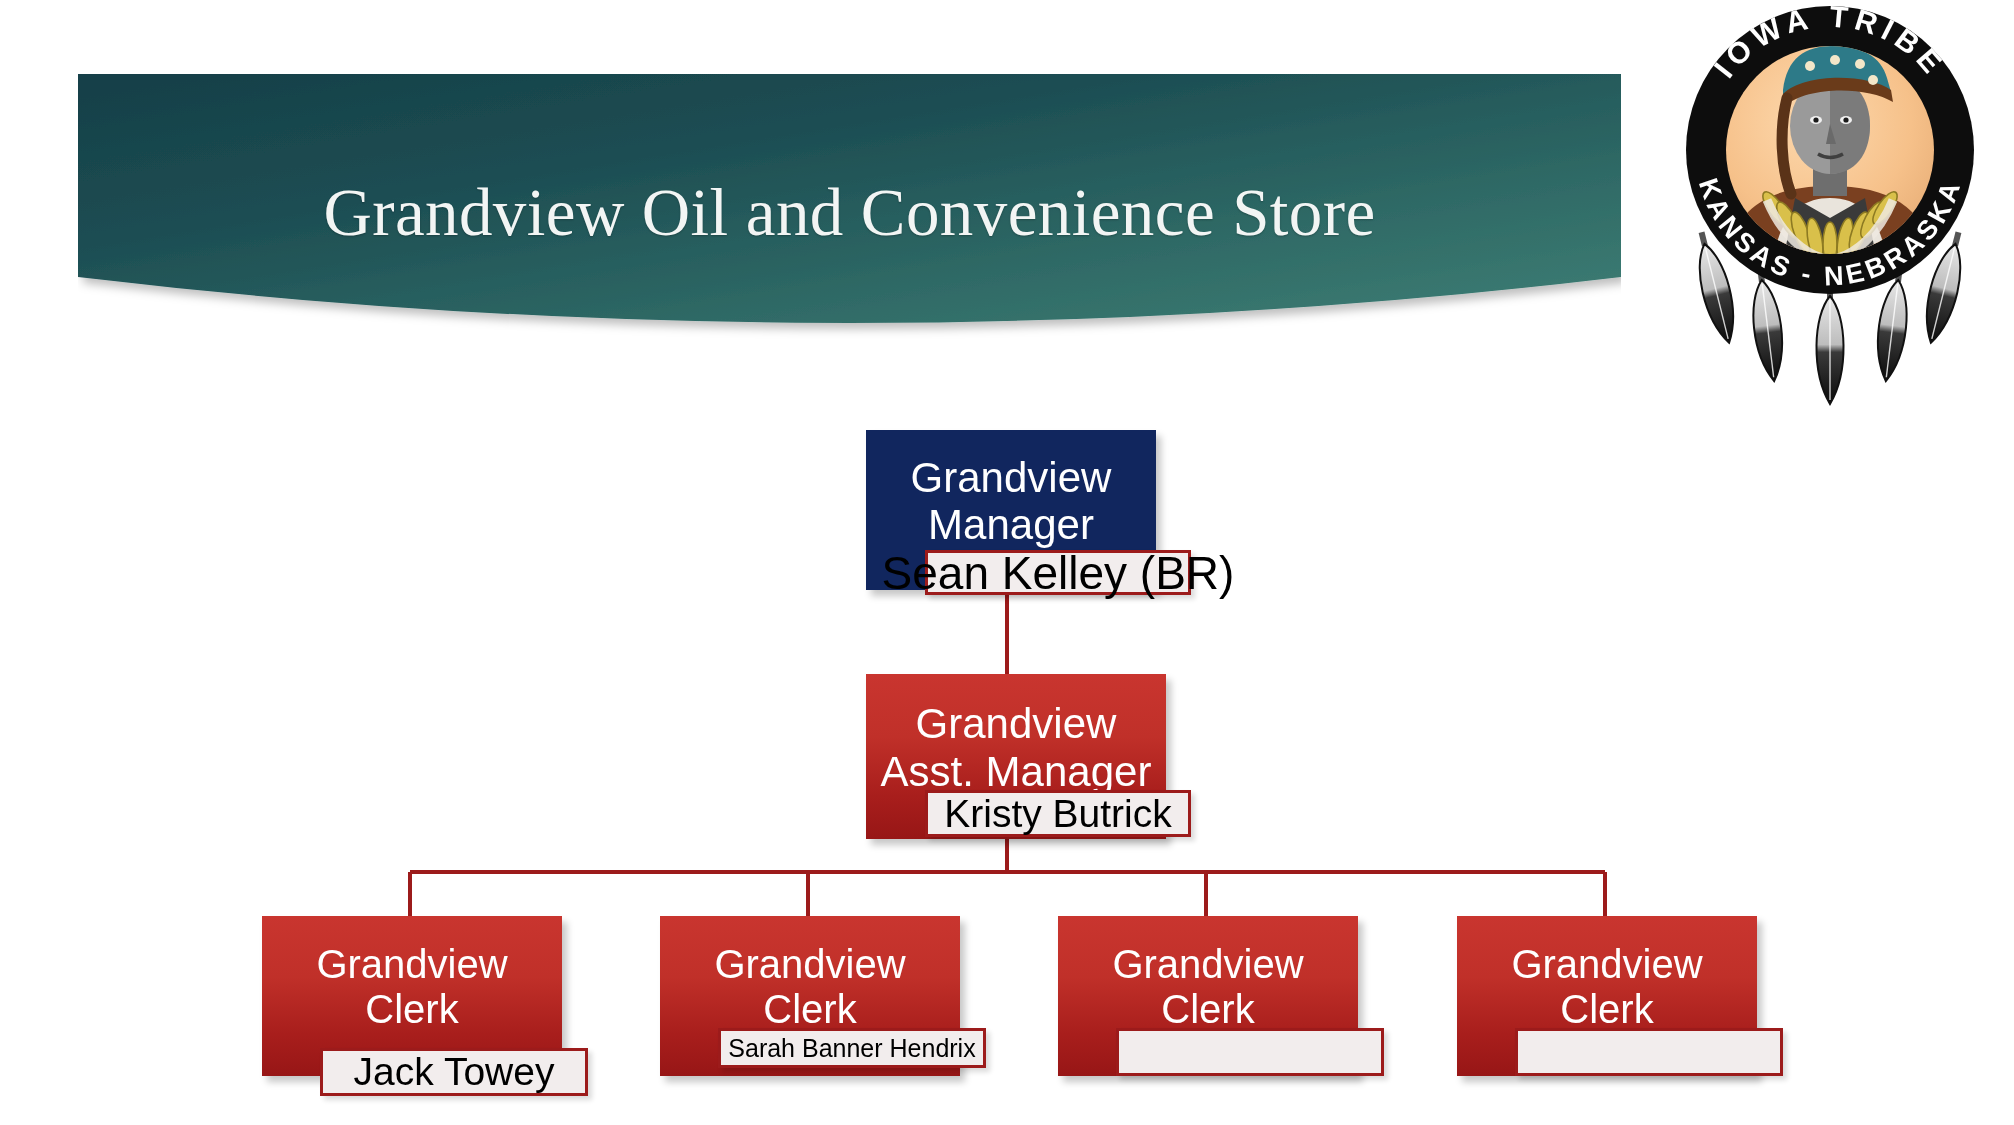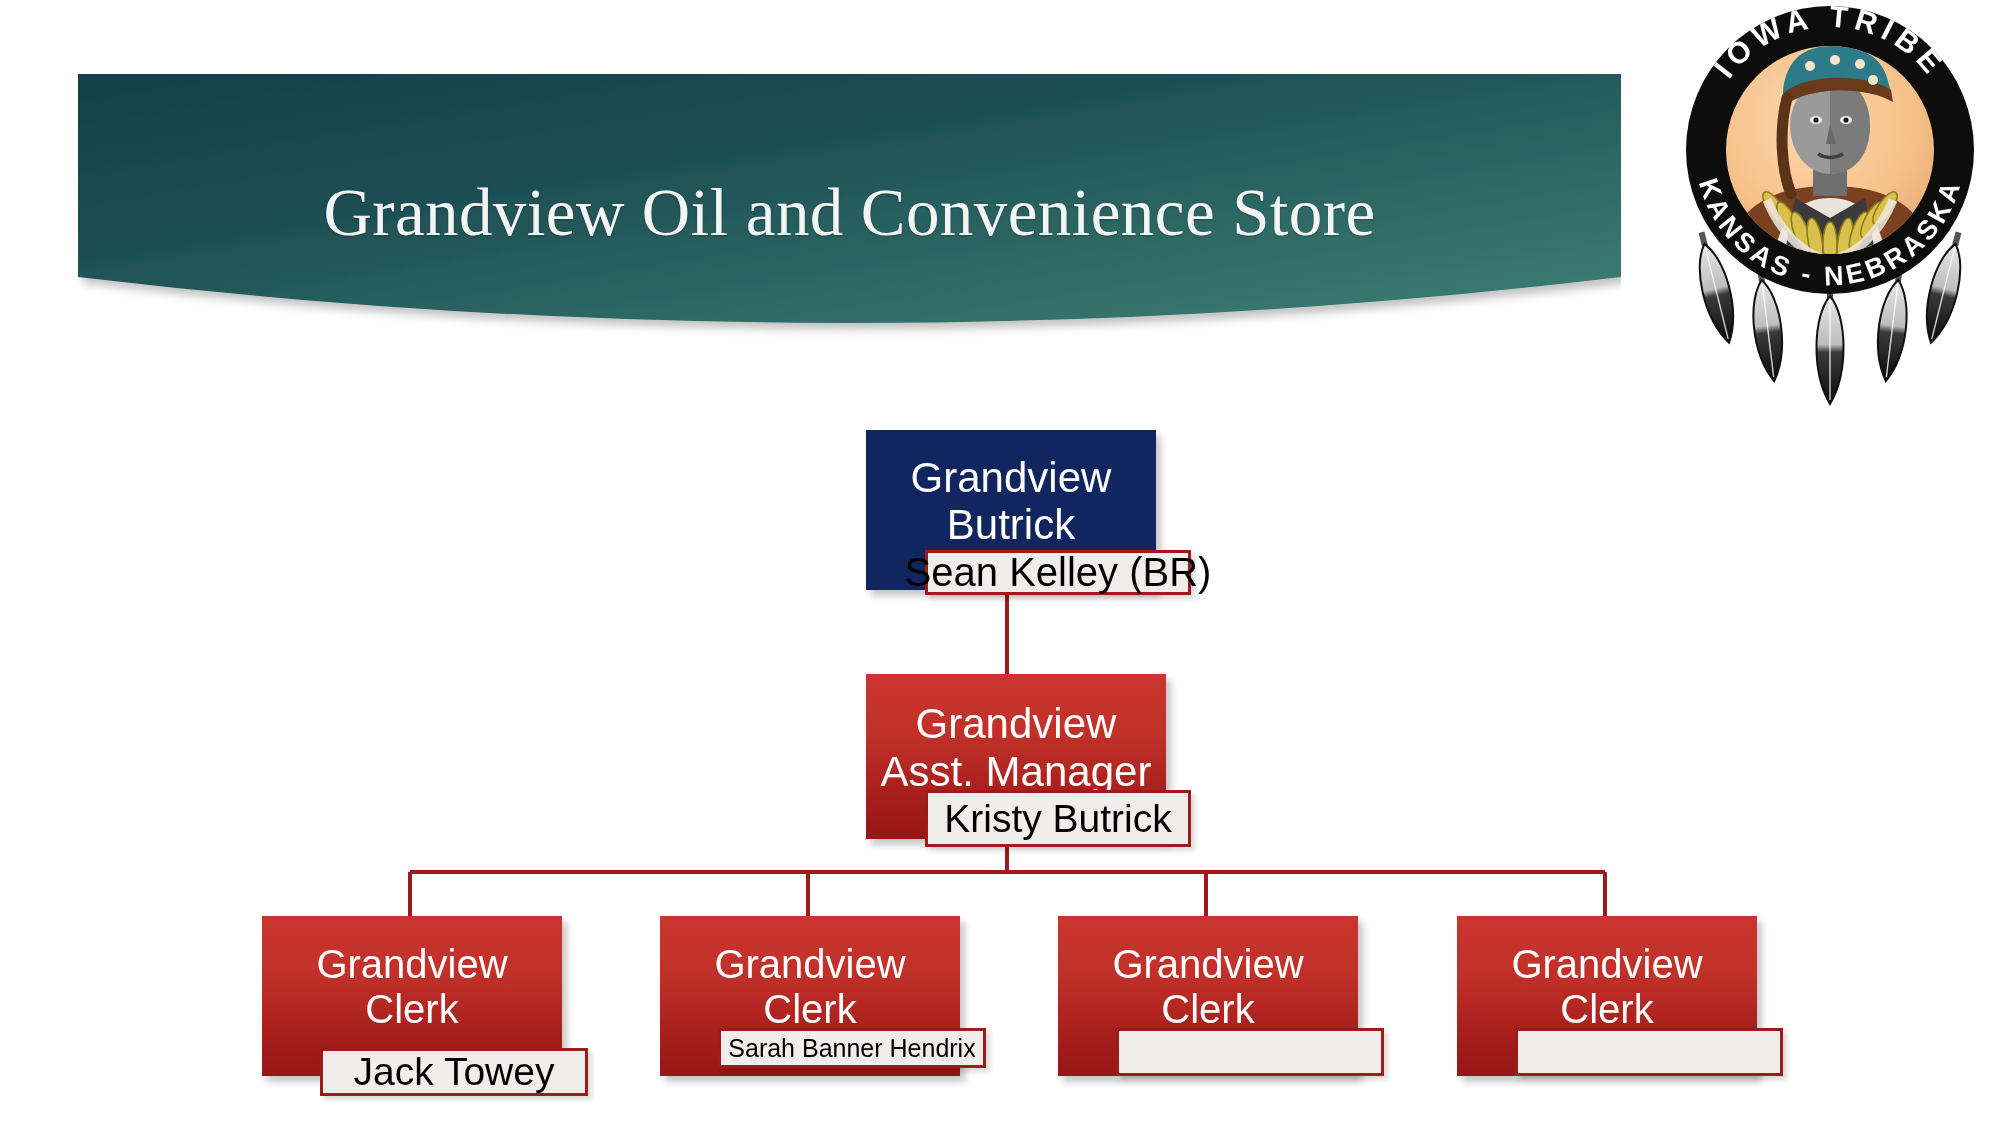--- a/index.html
+++ b/index.html
@@ -119,21 +119,21 @@
     display: flex;
     align-items: center;
     justify-content: center;
     color: #000000;
     box-sizing: border-box;
     font-weight: 400;
     white-space: nowrap;
     box-shadow: 4px 4px 5px rgba(0,0,0,0.14);
   }
   .name-lg { font-size: 39px; }
-  .name-md { font-size: 40px; }
+  .name-md { font-size: 46px; }
   .name-sm { font-size: 25px; }
 </style>
 </head>
 <body>
 
 <div id="title-banner">
   <svg viewBox="0 0 1543 290" preserveAspectRatio="none">
     <defs>
       <linearGradient id="bannerGrad" x1="0" y1="0" x2="1" y2="1">
         <stop offset="0%" stop-color="#153f48"></stop>
@@ -273,32 +273,32 @@
       <line x1="410" y1="872" x2="410" y2="916"></line>
       <line x1="808" y1="872" x2="808" y2="916"></line>
       <line x1="1206" y1="872" x2="1206" y2="916"></line>
       <line x1="1605" y1="872" x2="1605" y2="916"></line>
     </g>
   </svg>
 
   <div class="node node-root" style="left:866px; top:430px; width:290px; height:160px; pointer-events:auto;">
     <div class="node-title">
       <span>Grandview</span>
-      <span>Butrick</span>
+      <span>Manager</span>
     </div>
   </div>
   <div class="name-box name-md" style="left:925px; top:550px; width:266px; height:45px; pointer-events:auto;">Sean Kelley (BR)</div>
 
   <div class="node node-red" style="left:866px; top:674px; width:300px; height:165px; pointer-events:auto;">
     <div class="node-title">
       <span>Grandview</span>
       <span>Asst. Manager</span>
     </div>
   </div>
-  <div class="name-box name-lg" style="left:925px; top:790px; width:266px; height:57px; pointer-events:auto;">Kristy Butrick</div>
+  <div class="name-box name-lg" style="left:925px; top:790px; width:266px; height:47px; pointer-events:auto;">Kristy Butrick</div>
 
   <div class="node node-clerk" style="left:262px; top:916px; width:300px; height:160px; pointer-events:auto;">
     <div class="node-title">
       <span>Grandview</span>
       <span>Clerk</span>
     </div>
   </div>
   <div class="name-box name-lg" style="left:320px; top:1028px; width:268px; height:48px; pointer-events:auto;margin-top:20px;">Jack Towey</div>
 
   <div class="node node-clerk" style="left:660px; top:916px; width:300px; height:160px; pointer-events:auto;">

